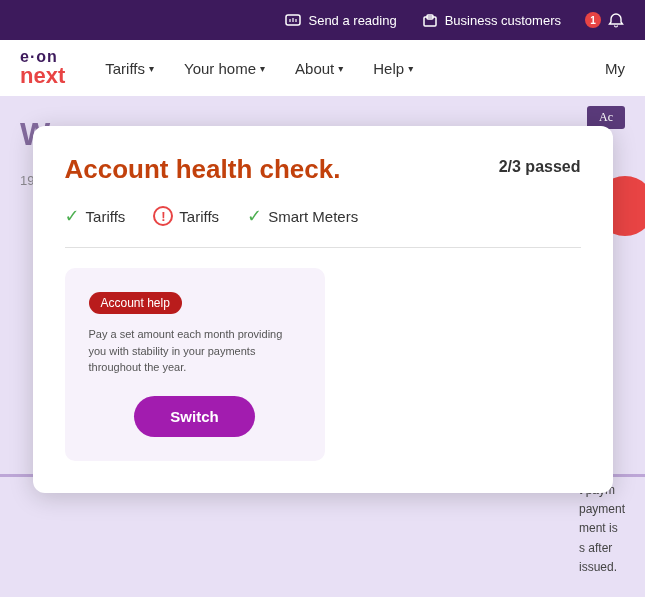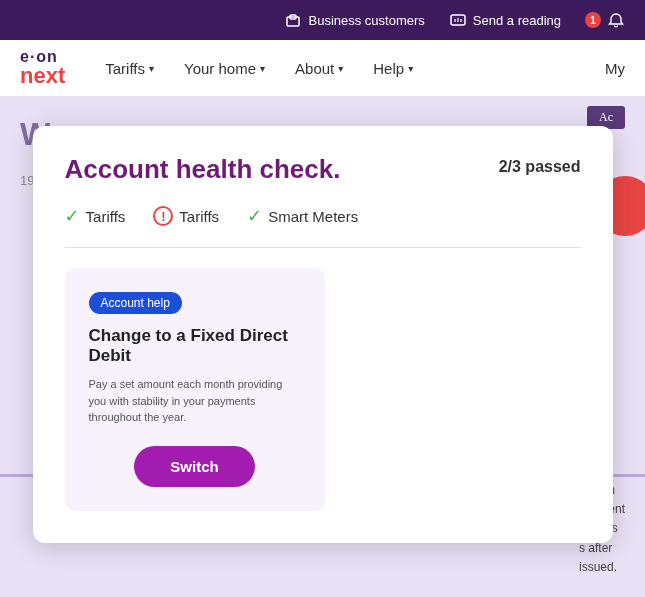--- a/index.html
+++ b/index.html
@@ -183,21 +183,21 @@
       position: relative;
     }
 
     .modal-header {
       display: flex;
       justify-content: space-between;
       align-items: flex-start;
       margin-bottom: 20px;
     }
     .modal-title {
-      color: #701a75;
+      color: #c2410c;
       font-size: 26px;
       font-weight: bold;
     }
     .modal-passed {
       color: #333;
       font-size: 16px;
       font-weight: bold;
       margin-top: 4px;
     }
 
@@ -235,21 +235,21 @@
     }
 
     
     .card {
       background: #f7f2fb;
       border-radius: 10px;
       padding: 24px;
       max-width: 260px;
     }
     .card-badge {
-      background: #1d4ed8;
+      background: #b91c1c;
       color: white;
       font-size: 12px;
       padding: 4px 12px;
       border-radius: 20px;
       display: inline-block;
       margin-bottom: 12px;
     }
     .card-title {
       font-size: 17px;
       font-weight: bold;
@@ -272,39 +272,39 @@
       font-weight: bold;
       cursor: pointer;
       display: block;
       margin: 0 auto;
     }
   </style>
 </head>
 <body>
 
 <div class="top-bar">
-  <div class="top-bar-item">
-    <span class="top-bar-icon">
-      <svg width="18" height="18" viewBox="0 0 18 18" fill="none">
-        <rect x="3" y="6" width="12" height="9" rx="1" stroke="white" stroke-width="1.5" fill="none"></rect>
-        <rect x="6" y="4" width="6" height="4" rx="1" stroke="white" stroke-width="1.5" fill="none"></rect>
-      </svg>
-    </span>
-    <span>Business customers</span>
-  </div>
   <div class="top-bar-item">
     <span class="top-bar-icon">
       <svg width="18" height="18" viewBox="0 0 18 18" fill="none">
         <rect x="2" y="4" width="14" height="10" rx="2" stroke="white" stroke-width="1.5" fill="none"></rect>
         <line x1="6" y1="8" x2="6" y2="11" stroke="white" stroke-width="1.2"></line>
         <line x1="9" y1="7" x2="9" y2="11" stroke="white" stroke-width="1.2"></line>
         <line x1="12" y1="8" x2="12" y2="11" stroke="white" stroke-width="1.2"></line>
       </svg>
     </span>
     <span>Send a reading</span>
+  </div>
+  <div class="top-bar-item">
+    <span class="top-bar-icon">
+      <svg width="18" height="18" viewBox="0 0 18 18" fill="none">
+        <rect x="3" y="6" width="12" height="9" rx="1" stroke="white" stroke-width="1.5" fill="none"></rect>
+        <rect x="6" y="4" width="6" height="4" rx="1" stroke="white" stroke-width="1.5" fill="none"></rect>
+      </svg>
+    </span>
+    <span>Business customers</span>
   </div>
   <div class="top-bar-item">
     <span class="notification-badge">1</span>
     <span class="top-bar-icon">
       <svg width="18" height="18" viewBox="0 0 18 18" fill="none">
         <path d="M9 3a5 5 0 0 1 5 5v3l1.5 2H2.5L4 11V8a5 5 0 0 1 5-5z" stroke="white" stroke-width="1.4" fill="none"></path>
         <path d="M7.5 14.5a1.5 1.5 0 0 0 3 0" stroke="white" stroke-width="1.2" fill="none"></path>
       </svg>
     </span>
   </div>
@@ -369,18 +369,17 @@
         <span>Tariffs</span>
       </div>
       <div class="check-item">
         <span class="check-pass">✓</span>
         <span>Smart Meters</span>
       </div>
     </div>
 
     <div class="card">
       <div class="card-badge">Account help</div>
-      <div class="card-title">Change to a Fixed Direct Debit</div>
       <div class="card-text">Pay a set amount each month providing you with stability in your payments throughout the year.</div>
       <button class="switch-btn">Switch</button>
     </div>
   </div>
 </div>
 
 </body></html>

